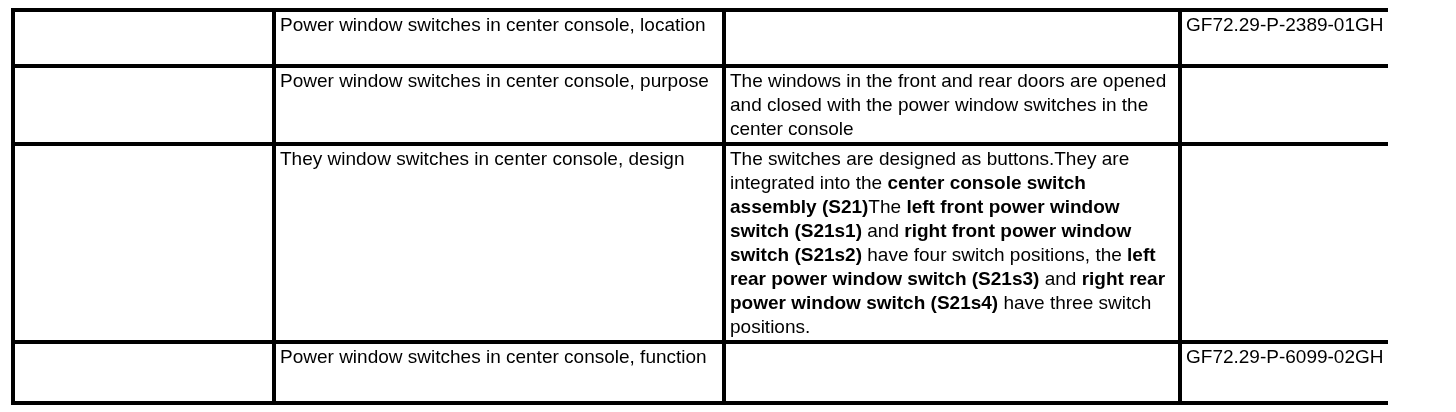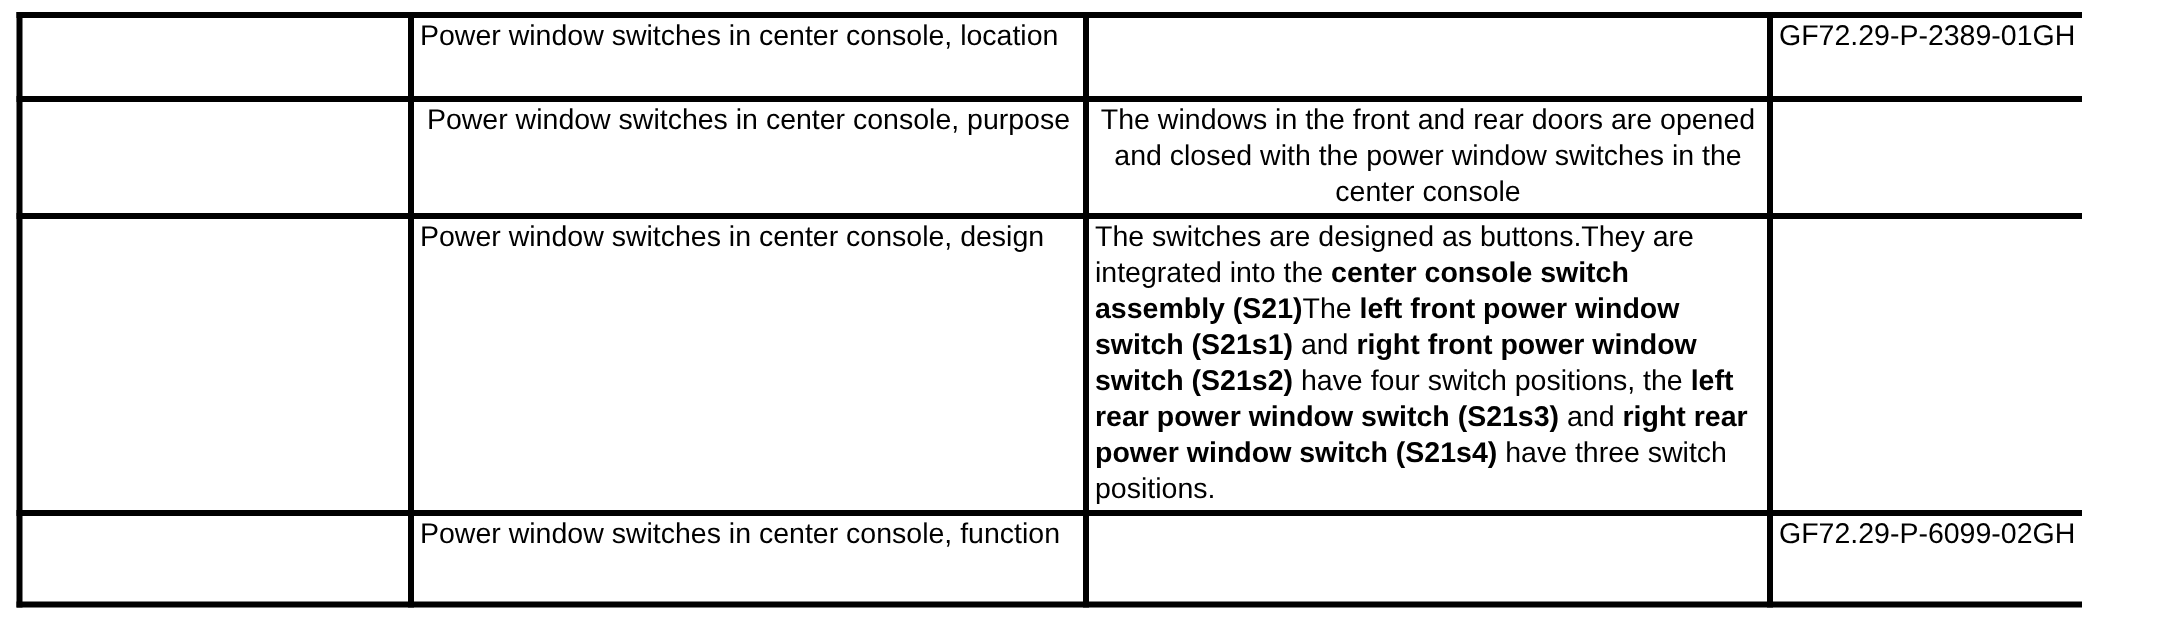--- a/index.html
+++ b/index.html
@@ -28,21 +28,21 @@
     border: 4px solid #000000;
     vertical-align: top;
     padding: 1px 4px 1px 4px;
     font-size: 19px;
     line-height: 24px;
     color: #000000;
     overflow: hidden;
     word-wrap: break-word;
   }
   tr.row-1 { height: 56px; }
-  tr.row-2 { height: 72px; text-align: center; }
+  tr.row-2 { height: 72px; }
   tr.row-3 { height: 194px; }
   tr.row-4 { height: 61px; margin-top: 16px; }
   .b { font-weight: bold; }
   col.c1 { width: 261px; }
   col.c2 { width: 450px; }
   col.c3 { width: 456px; }
   col.c4 { width: 258px; }
 </style>
 </head>
 <body>
@@ -63,21 +63,21 @@
         <td>GF72.29-P-2389-01GH</td>
       </tr>
       <tr class="row-2">
         <td></td>
         <td>Power window switches in center console, purpose</td>
         <td><span>The windows in the front and rear doors are opened and closed with the power window switches in the center console</span></td>
         <td></td>
       </tr>
       <tr class="row-3">
         <td></td>
-        <td>Power window switches in center console, design</td>
+        <td>They window switches in center console, design</td>
         <td><span>The switches are designed as buttons.They are integrated into the </span><span class="b">center console switch assembly (S21)</span><span>The </span><span class="b">left front power window switch (S21s1)</span><span> and </span><span class="b">right front power window switch (S21s2)</span><span> have four switch positions, the </span><span class="b">left rear power window switch (S21s3)</span><span> and </span><span class="b">right rear power window switch (S21s4)</span><span> have three switch positions.</span></td>
         <td></td>
       </tr>
       <tr class="row-4">
         <td></td>
         <td>Power window switches in center console, function</td>
         <td></td>
         <td>GF72.29-P-6099-02GH</td>
       </tr>
     </tbody>

